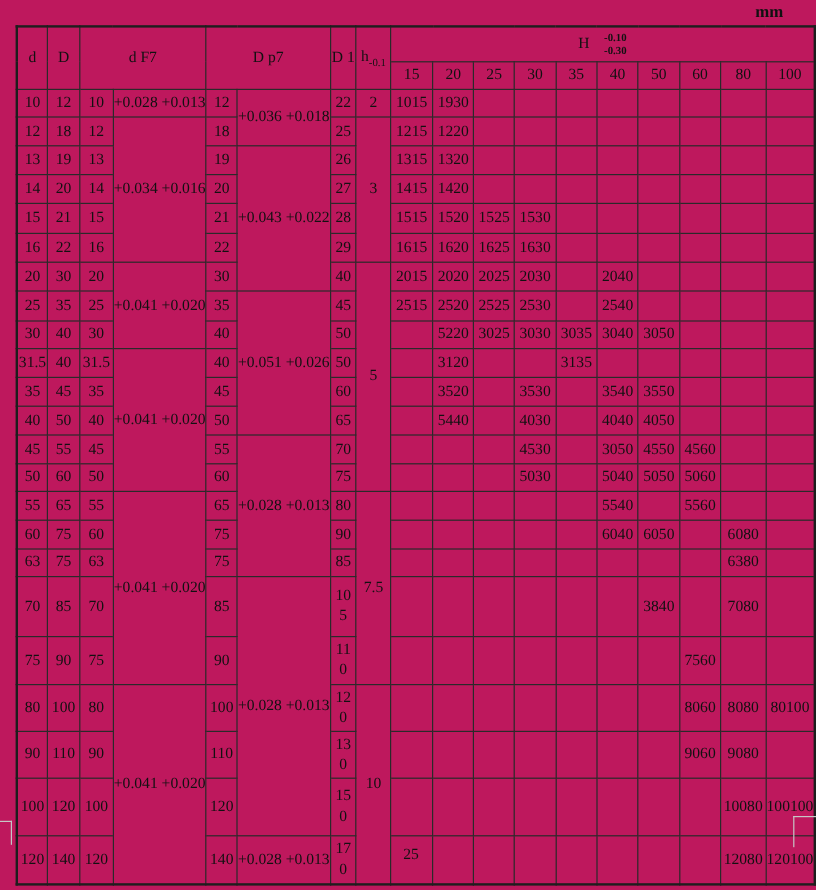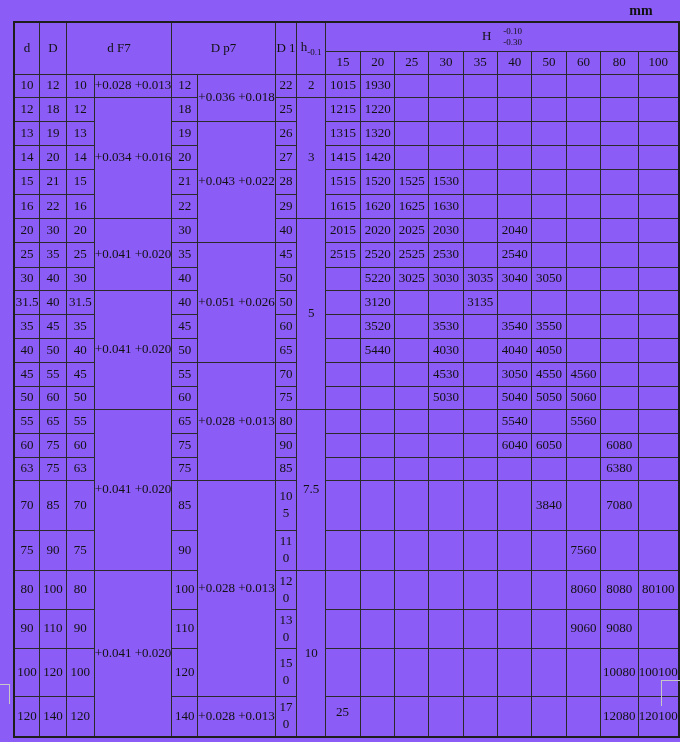--- a/index.html
+++ b/index.html
@@ -1,37 +1,37 @@
 <!DOCTYPE html>
 <html><head>
 <meta charset="utf-8">
 <style>
   html,body { margin:0; padding:0; background:#fff; }
   .page {
-    position:relative; width:680px; height:742px; background:#8b5cf6;
+    position:relative; width:680px; height:742px; background:#be185d;
     font-family:"Liberation Serif", serif; color:#111; overflow:hidden;
   }
   .mm-label {
     position:absolute; top:3px; left:624px; width:34px; text-align:center;
     font-size:14px; font-weight:bold;
   }
   table.dim {
     position:absolute; left:13px; top:21px;
     border-collapse:collapse; table-layout:fixed;
     border:2px solid #1e1e1e;
   }
   table.dim td {
     border:1px solid #2a2a2a; padding:0; text-align:center; vertical-align:middle;
     font-size:13px; line-height:1.25; white-space:nowrap; overflow:hidden;
   }
   td.t { font-size:9.5px; line-height:1.2; white-space:pre-line; }
   td.hd { font-size:13px; white-space:pre-line; }
   td.d1 span.w { display:inline-block; width:15px; word-break:break-all; white-space:normal; line-height:1.3; vertical-align:middle; }
   .hsub { font-size:9px; vertical-align:sub; letter-spacing:0; }
-  .stk { display:inline-block; vertical-align:middle; font-size:9px; line-height:1.2; text-align:left; margin-left:12px; }
+  .stk { display:inline-block; vertical-align:middle; font-size:9px; line-height:1.2; text-align:left; margin-left:12px;font-weight:bold; }
   .stk span { display:block; }
   .stray-25 { position:absolute; left:336px; top:704px; font-size:13px; z-index:5; }
   .mark { position:absolute; z-index:4; }
   .mark.left  { left:0px;   top:684px; width:9px;  height:19px; border-top:1px solid #c6c6c6; border-right:1px solid #c6c6c6; }
   .mark.right { left:661px; top:680px; width:19px; height:25px; border-top:1px solid #c6c6c6; border-left:1px solid #c6c6c6; }
 </style>
 </head>
 <body>
 
 <div class="page">

